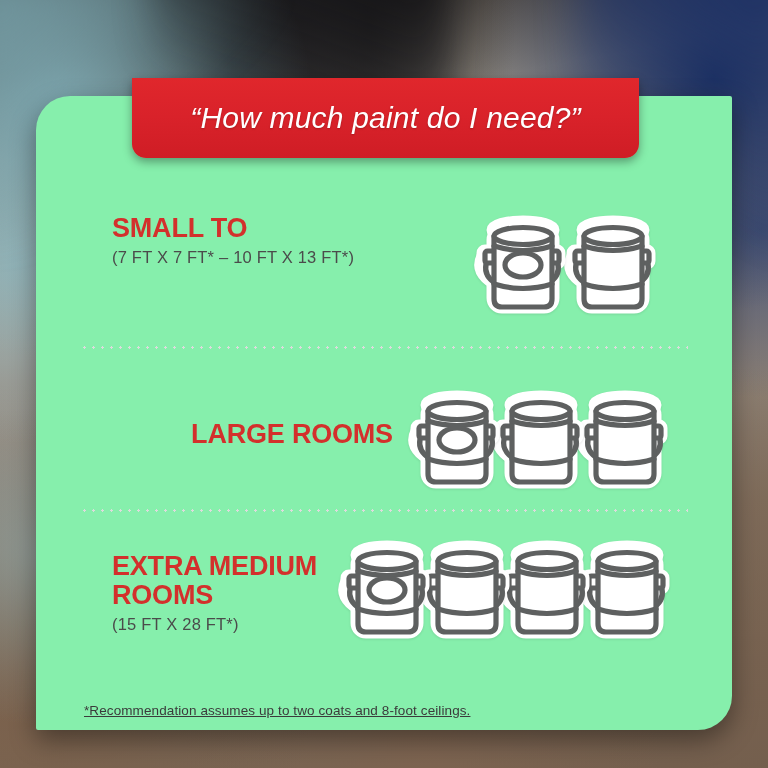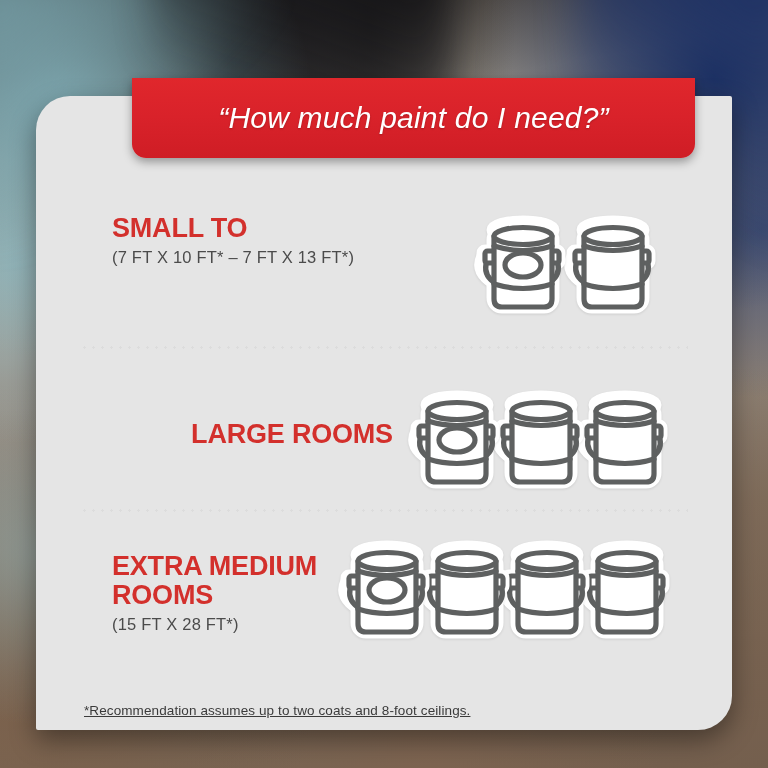--- a/index.html
+++ b/index.html
@@ -60,34 +60,34 @@
     filter: blur(20px);
   }
 
   
   #card {
     position: absolute;
     left: 36px;
     top: 96px;
     width: 696px;
     height: 634px;
-    background: #e5e5e5;
+    background: #86efac;
     border-top-left-radius: 34px;
     border-bottom-right-radius: 34px;
     border-top-right-radius: 2px;
     border-bottom-left-radius: 2px;
     box-shadow: 0 10px 26px rgba(0,0,0,0.40);
   }
 
   
   #banner {
     position: absolute;
     left: 132px;
     top: 78px;
-    width: 563px;
+    width: 507px;
     height: 80px;
     background: linear-gradient(180deg, #e0272c 0%, #d9222a 48%, #cf1d25 100%);
     border-bottom-left-radius: 14px;
     border-bottom-right-radius: 14px;
     box-shadow: 0 4px 10px rgba(0,0,0,0.35);
     display: flex;
     align-items: center;
     justify-content: center;
     text-align: center;
   }
@@ -161,21 +161,21 @@
 <div id="bg-streak-left"></div>
 <div id="bg-dark-wedge"></div>
 <div id="bg-blue-wedge"></div>
 
 <div id="card">
 
   <div class="row-text" style="top:118px;">
     <div class="row-title">
       <div>SMALL TO</div>
     </div>
-    <div class="row-sub">(7 FT X 10 FT* – 7 FT X 13 FT*)</div>
+    <div class="row-sub">(7 FT X 7 FT* – 10 FT X 13 FT*)</div>
   </div>
   <div class="row-cans" id="cans-row-0" style="top:118px; left:434px;">
       <div style="position:relative;z-index:2;margin-left:0px;">
   <svg class="can" width="104" height="106" viewBox="0 0 104 106">
     <g fill="#ffffff" stroke="#ffffff" stroke-width="11" stroke-linejoin="round">
       <path d="M12 42 q-6 12 4 22 q6 6 14 6" fill="none" stroke-linecap="round"></path>
       <rect x="12" y="36" width="16" height="14" rx="3"></rect>
       <path d="M78 42 q6 12 -4 22" fill="none" stroke-linecap="round"></path>
       <rect x="74" y="36" width="16" height="14" rx="3"></rect>
       <rect x="22" y="16" width="62" height="78" rx="10"></rect>

